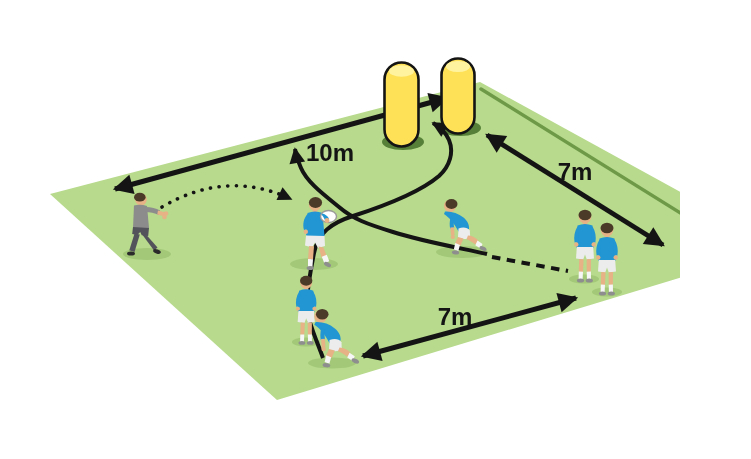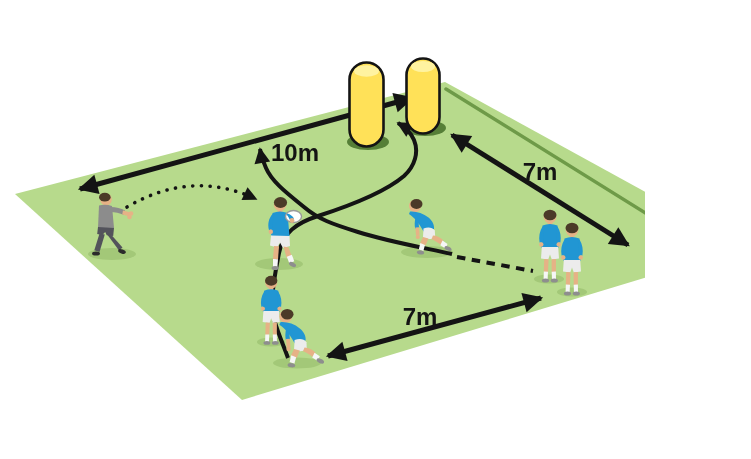--- a/index.html
+++ b/index.html
@@ -1,17 +1,17 @@
 <!DOCTYPE html>
 <html style="--c-background: #FFFFFF; --c-field: #B7DA8C; --c-field-line: #6E9A48; --c-player-shadow: #A3C878; --c-pole-shadow: #567F37; --c-pole: #FFE158; --c-pole-top: #FFF3A0; --c-ink: #141414; --c-shirt: #2196D3; --c-shorts: #ECECEC; --c-skin: #E6B286; --c-hair: #4B3A28; --c-shoe: #8E8E8E; --c-sock: #F6F6F6; --c-coach-shirt: #8C8C8C; --c-coach-pants: #53535B; --c-coach-shoe: #2B2B2B; --c-ball: #FFFFFF; --c-ball-outline: #999999;"><head>
 <meta charset="utf-8">
 <style>
   html,body{margin:0;padding:0;background:#fff;}
   .stage{position:relative;width:645px;height:459px;background:var(--c-background,#fff);overflow:hidden;
-         font-family:"Liberation Sans",sans-serif;}
+         font-family:"Liberation Sans",sans-serif;padding-left:35px;}
   svg{display:block;}
   .field{fill:var(--c-field,#B7DA8C);}
   .touchline{stroke:var(--c-field-line,#6E9A48);stroke-width:3.5;fill:none;stroke-linecap:round;}
   .measure{stroke:var(--c-ink,#141414);stroke-width:5;fill:none;}
   .run{stroke:var(--c-ink,#141414);stroke-width:4;fill:none;}
   .pass-lob{stroke:var(--c-ink,#141414);stroke-width:3.6;fill:none;stroke-linecap:round;stroke-dasharray:0.1 8.6;}
   .pass-dash{stroke:var(--c-ink,#141414);stroke-width:4;fill:none;stroke-dasharray:8.5 6.5;}
   .label{font:bold 24px "Liberation Sans",sans-serif;fill:var(--c-ink,#141414);text-anchor:middle;}
   .arrowhead{fill:var(--c-ink,#141414);}
   .pshadow{fill:var(--c-player-shadow,#A3C878);}

